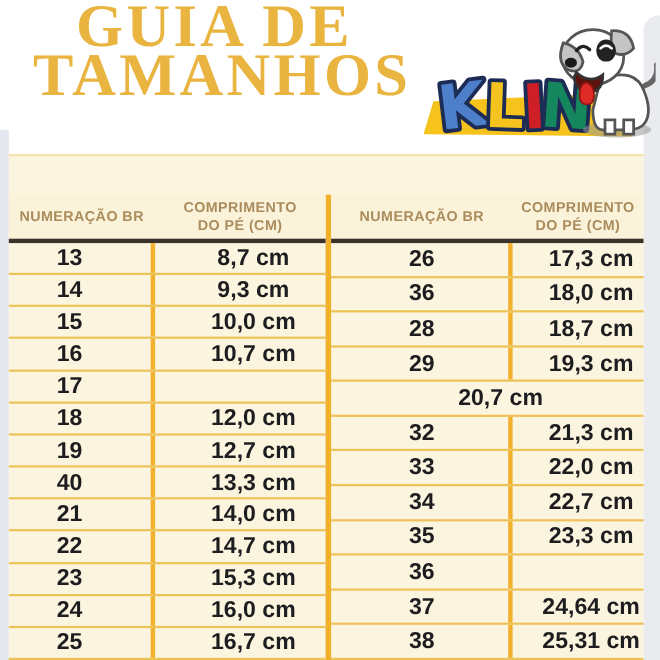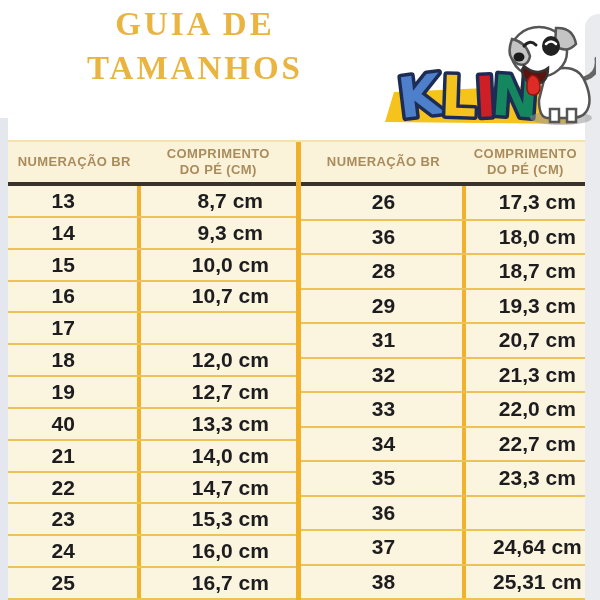--- a/index.html
+++ b/index.html
@@ -18,21 +18,21 @@
   .strip-right {
     position: absolute; right: 0; top: 14px; bottom: 0; width: 15px;
     background: #e9ebef; border-top-left-radius: 14px;
   }
   
   .title {
     position: absolute; left: 30px; top: 2px; width: 330px;
     text-align: center;
     font-family: "Liberation Serif", serif;
     font-weight: bold;
-    font-size: 33px;
+    font-size: 55px;
     line-height: 44px;
     letter-spacing: 3px;
     color: #e9b440;
   }
   
   .logo { position: absolute; left: 384px; top: 14px; width: 212px; height: 126px; }
   .logo svg { width: 100%; height: 100%; display: block; }
   .logo text {
     font-family: "DejaVu Sans", sans-serif;
     font-weight: bold;
@@ -42,21 +42,21 @@
     paint-order: stroke;
     stroke-linejoin: round;
   }
   
   .size-table {
     position: absolute; left: 8px; right: 15px; top: 140px; bottom: 0;
     display: flex;
     background: #fbf4df;
     border-top: 2px solid #f5e3ac;
   }
-  .half { display: flex; flex-direction: column; }
+  .half { display: flex; flex-direction: column; margin-top: 35px; }
   .half-left { width: 50.8%; border-right: 5px solid #f0b02a; }
   .half-right { flex: 1; }
   .thead {
     height: 44px; display: flex;
     background: #fbf2da;
     border-bottom: 4px solid #39332c;
   }
   .th {
     display: flex; flex-direction: column; justify-content: center; align-items: center;
     color: #aa8c5c; font-weight: bold; font-size: 13px;
@@ -196,21 +196,20 @@
         </div>
         <div class="tr">
           <div class="td td-size">28</div>
           <div class="td td-len">18,7 cm</div>
         </div>
         <div class="tr">
           <div class="td td-size">29</div>
           <div class="td td-len">19,3 cm</div>
         </div>
         <div class="tr">
-          <div class="td td-size">31</div>
           <div class="td td-len">20,7 cm</div>
         </div>
         <div class="tr">
           <div class="td td-size">32</div>
           <div class="td td-len">21,3 cm</div>
         </div>
         <div class="tr">
           <div class="td td-size">33</div>
           <div class="td td-len">22,0 cm</div>
         </div>

